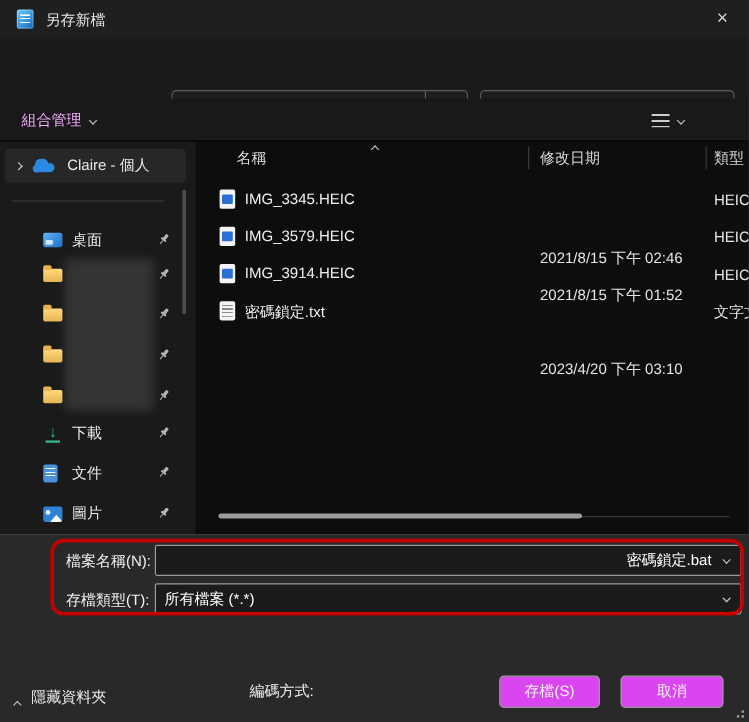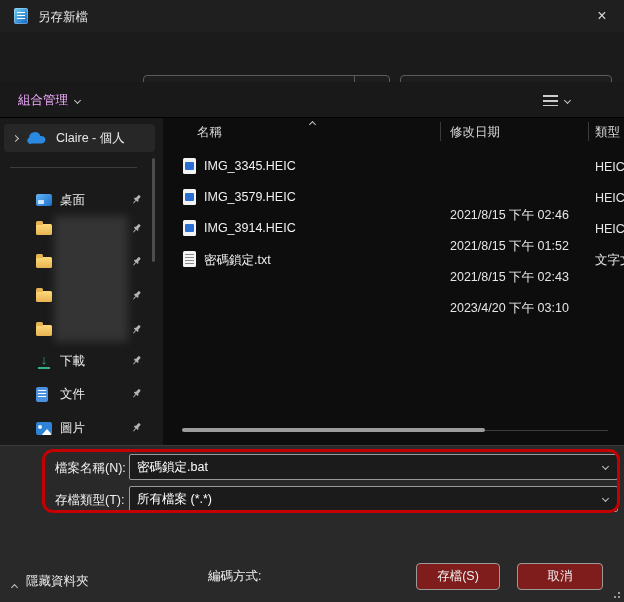--- a/index.html
+++ b/index.html
@@ -107,23 +107,23 @@
   
   .footer { position:absolute; left:0; top:445px; width:624px; height:157px; background:#292929;
             border-top:1px solid #3a3a3a; }
   .annot { position:absolute; left:42px; top:3px; width:578px; height:64px;
            border:3px solid #c40000; border-radius:11px; pointer-events:none; z-index:9; }
   .fld-label { position:absolute; color:#f0f0f0; }
   .fld-box { position:absolute; left:129px; width:489px; height:26px; background:#1b1b1b;
              border:1px solid #9a9a9a; border-radius:2px; display:flex; align-items:center;
              padding:0 24px 0 7px; color:#fff; }
   .fld-box input { flex:1; background:transparent; border:none; outline:none; color:#fff;
-             font-family:"Liberation Sans",sans-serif; font-size:12.5px; }
+             font-family:"Liberation Sans",sans-serif; font-size:12.5px;text-align:right; }
   .fld-chv { position:absolute; right:9px; top:9px; }
-  .btn { position:absolute; top:117px; height:27px; background:#7f1d1d; border:1px solid #9a9a9a;
+  .btn { position:absolute; top:117px; height:27px; background:#d946ef; border:1px solid #9a9a9a;
          border-radius:4px; color:#f2f2f2; display:flex; align-items:center; justify-content:center; }
   .grip { position:absolute; right:4px; bottom:4px; width:10px; height:10px; }
   .grip i { position:absolute; width:2px; height:2px; background:#9a9a9a; }
 </style>
 </head>
 <body>
 
 <div class="window">
 
   <div class="titlebar">
@@ -301,21 +301,20 @@
       </div>
       <div class="frow" style="top:65px;">
         <span class="file-ic heic"></span>
         <span class="fname">IMG_3579.HEIC</span>
         <span class="fdate">2021/8/15 下午 01:52</span>
         <span class="ftype">HEIC 檔案</span>
       </div>
       <div class="frow" style="top:96px;">
         <span class="file-ic heic"></span>
         <span class="fname">IMG_3914.HEIC</span>
-        <span class="fdate">2021/8/15 下午 02:43</span>
         <span class="ftype">HEIC 檔案</span>
       </div>
       <div class="frow" style="top:127px;">
         <span class="file-ic txt"></span>
         <span class="fname">密碼鎖定.txt</span>
         <span class="fdate">2023/4/20 下午 03:10</span>
         <span class="ftype">文字文件</span>
       </div>
 
       <div class="hscroll-track"></div>

